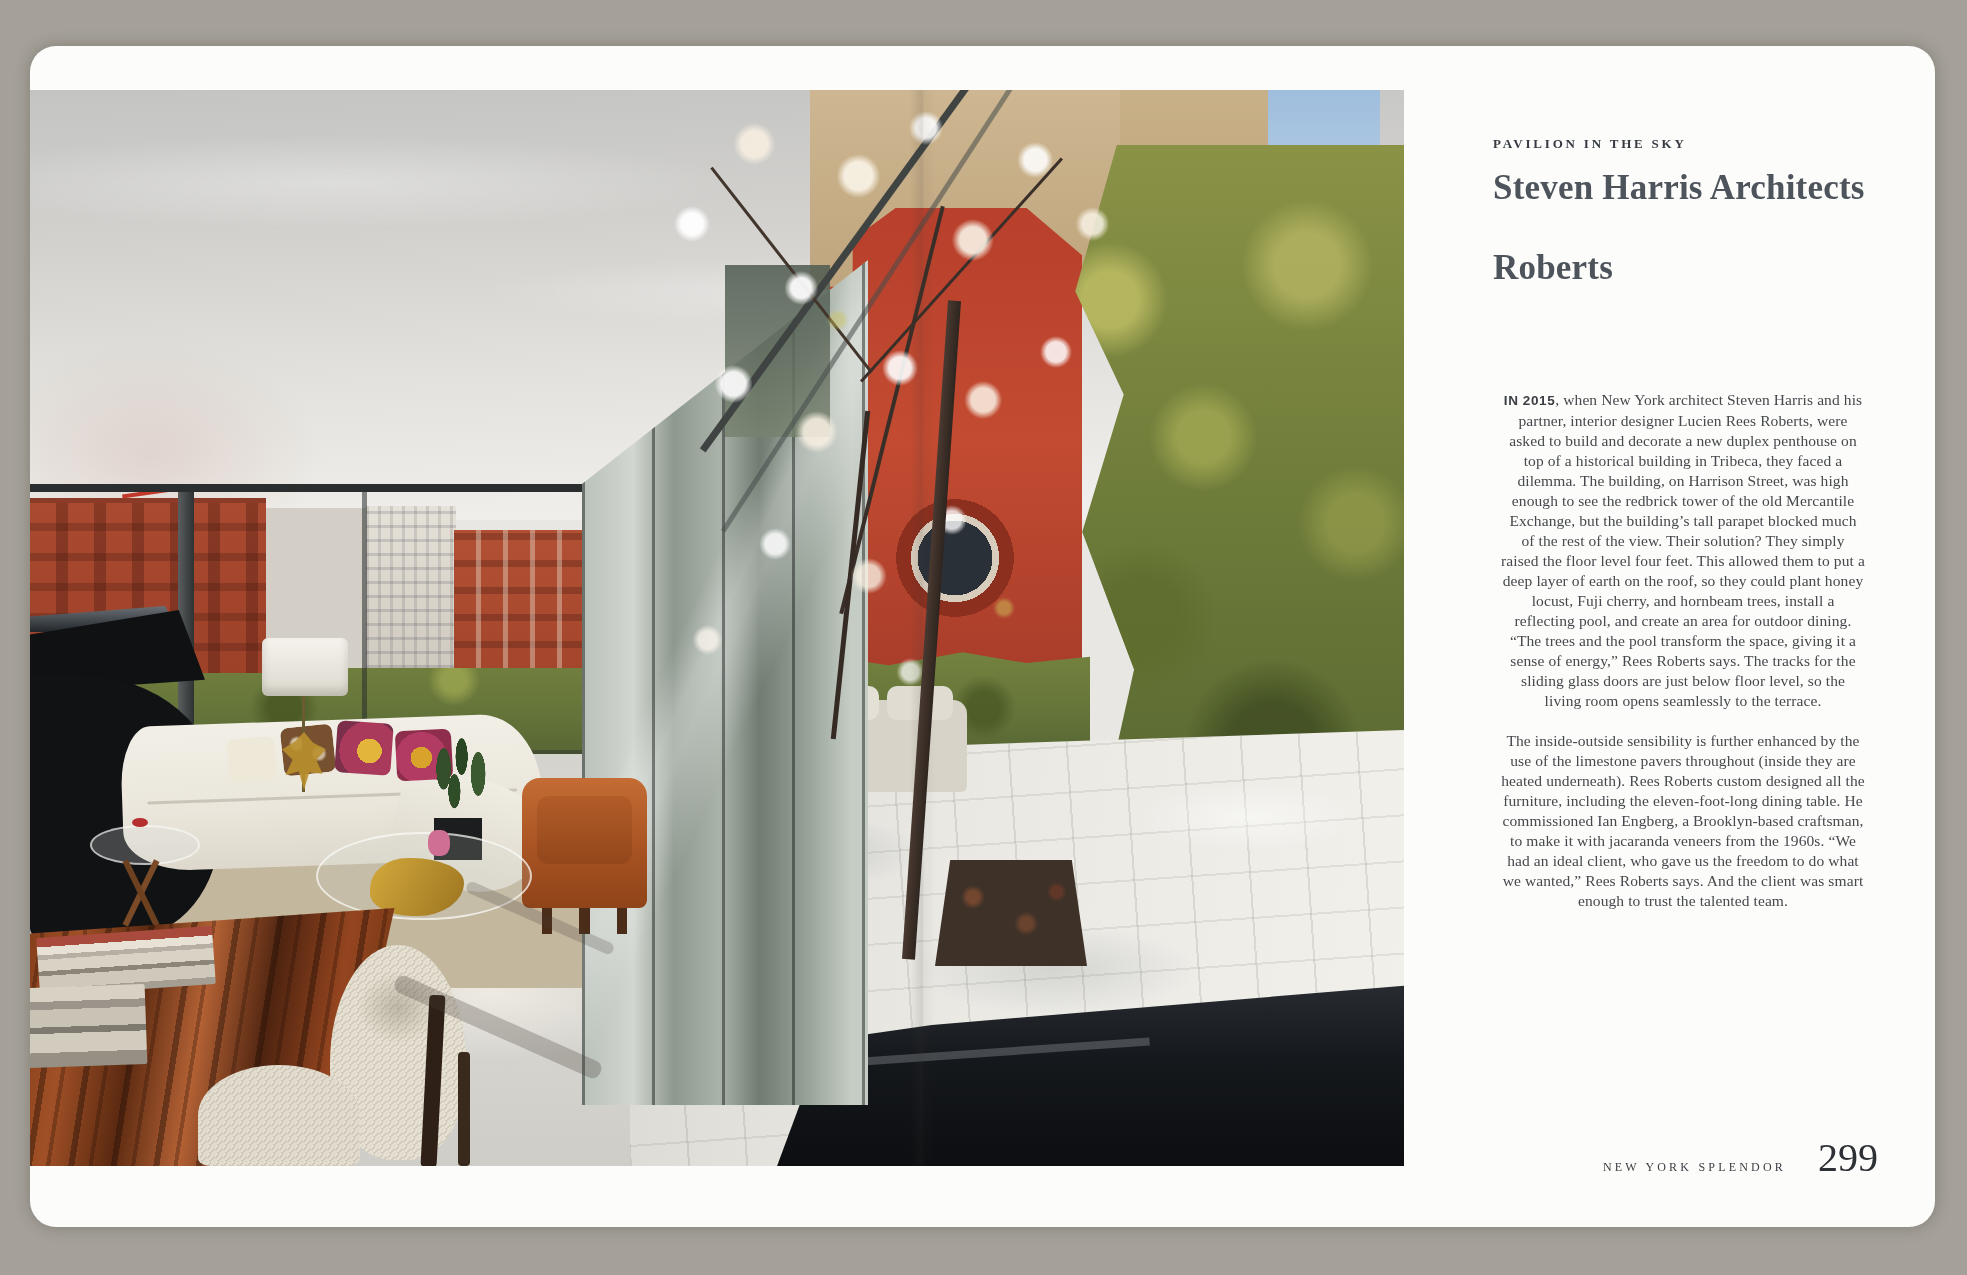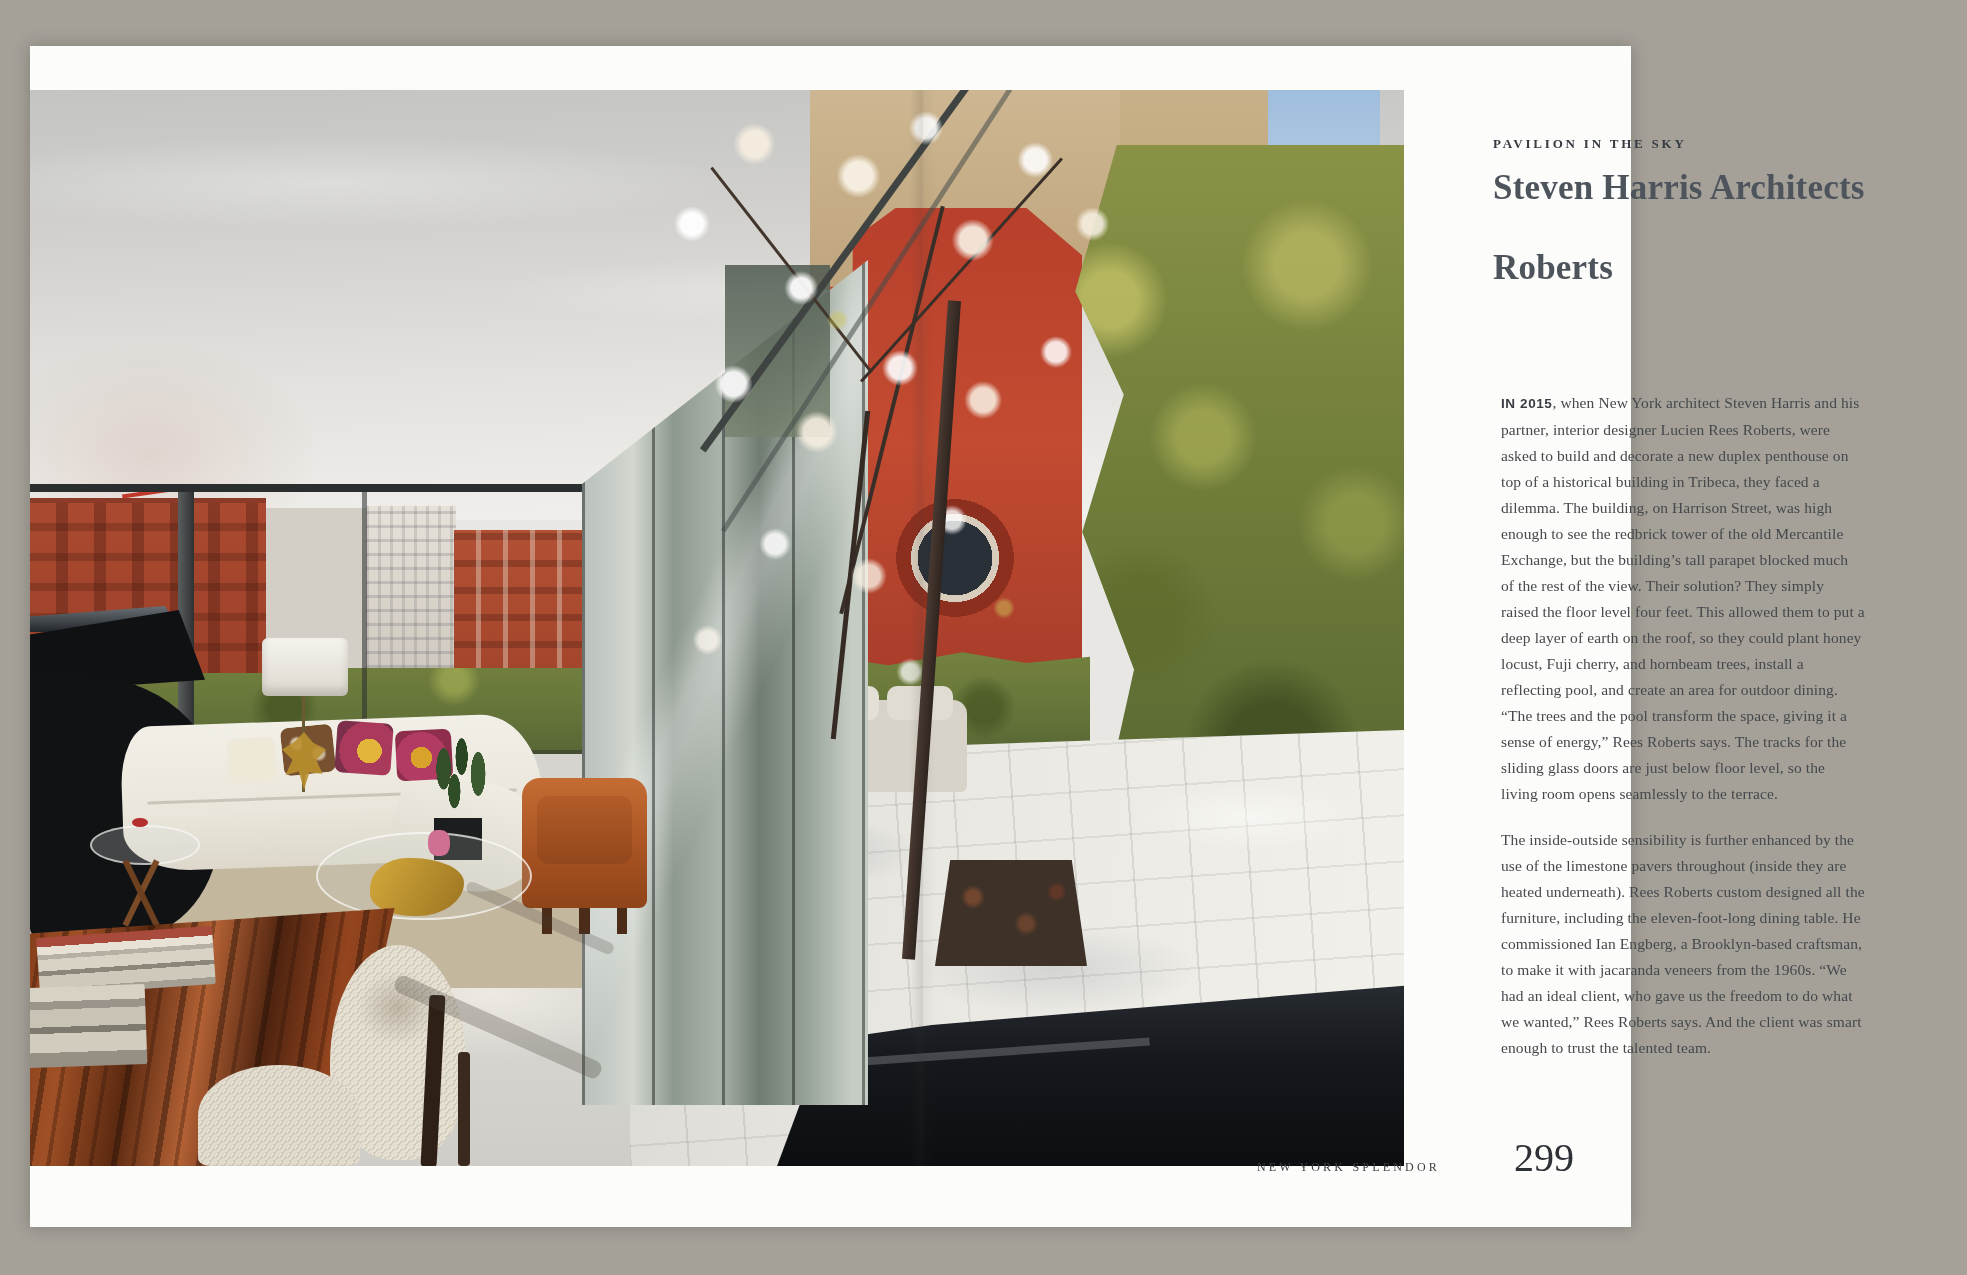--- a/index.html
+++ b/index.html
@@ -1,19 +1,19 @@
 <!DOCTYPE html>
 <html><head>
 <meta charset="utf-8">
 <style>
   html,body{margin:0;padding:0;background:#8f8c85;}
   .canvas{position:relative;width:1967px;height:1275px;background:#a5a199;overflow:hidden;
           font-family:"Liberation Serif",serif;}
-  .paper{position:absolute;left:30px;top:46px;width:1601px;height:1181px;background:#fcfcfa;
-         box-shadow:0 0 16px rgba(40,38,34,.28);}
+  .paper{position:absolute;left:30px;top:46px;width:1905px;height:1181px;background:#fcfcfa;
+         box-shadow:0 0 16px rgba(40,38,34,.28);border-radius:26px;}
 
   
   .photo{position:absolute;left:0;top:44px;width:1374px;height:1076px;overflow:hidden;background:#e8e7e4;}
   .photo *{position:absolute;}
   .p-sky{left:0;top:0;width:100%;height:430px;
     background:linear-gradient(178deg,#c4c4c2 0%,#d2d1ce 32%,#e3e2de 64%,#f2f1ed 100%);}
   .p-clouds{left:0;top:0;width:100%;height:420px;opacity:.6;background:
     radial-gradient(42% 16% at 22% 22%,rgba(255,255,255,.55),transparent 70%),
     radial-gradient(36% 12% at 58% 48%,rgba(255,255,255,.5),transparent 70%),
     radial-gradient(30% 10% at 78% 30%,rgba(255,255,255,.4),transparent 70%);}
@@ -211,27 +211,27 @@
     background-size:8px 8px;border-radius:50% 50% 8% 8%;}
   .p-shadow1{left:356px;top:928px;width:224px;height:18px;background:rgba(70,60,55,.28);transform:rotate(24deg);border-radius:8px;}
   .p-shadow2{left:430px;top:822px;width:160px;height:12px;background:rgba(70,60,55,.22);transform:rotate(24deg);border-radius:6px;}
   .p-crease{left:880px;top:0;width:26px;height:1076px;
     background:linear-gradient(90deg,transparent,rgba(60,55,50,.14) 45%,rgba(60,55,50,.05) 55%,transparent);}
 
   
   .article{position:absolute;left:1463px;top:90px;width:380px;color:#45484c;}
   .eyebrow{font-size:13px;font-weight:700;letter-spacing:2.8px;color:#363b42;}
   .title{margin:16px 0 0 0;font-size:35px;line-height:40px;font-weight:700;color:#4e545c;letter-spacing:.2px;}
-  .body-p{margin:8px;font-size:15.5px;line-height:26px;letter-spacing:.1px;text-align:left;}
+  .body-p{margin:8px;font-size:15.5px;line-height:20px;letter-spacing:.1px;text-align:center;}
   .p1{margin-top:102px;}
   .p2{margin-top:20px;}
   .lead{font-family:"Liberation Sans",sans-serif;font-size:13.5px;font-weight:700;letter-spacing:.6px;color:#3a3e43;}
 
   
-  .footer{position:absolute;top:1088px;right:57px;display:flex;align-items:baseline;gap:74px;}
+  .footer{position:absolute;top:1088px;right:57px;display:flex;align-items:baseline;gap:32px;}
   .book-title{font-size:12px;letter-spacing:3.2px;color:#3a3e43;}
   .page-num{font-size:40px;color:#2d3136;}
 </style>
 </head>
 <body>
 
 <div class="canvas">
   <div class="paper">
 
     <figure class="photo" style="margin:0" aria-label="Penthouse living room opening to a planted roof terrace with cherry blossoms, red brick tower and reflecting pool">

